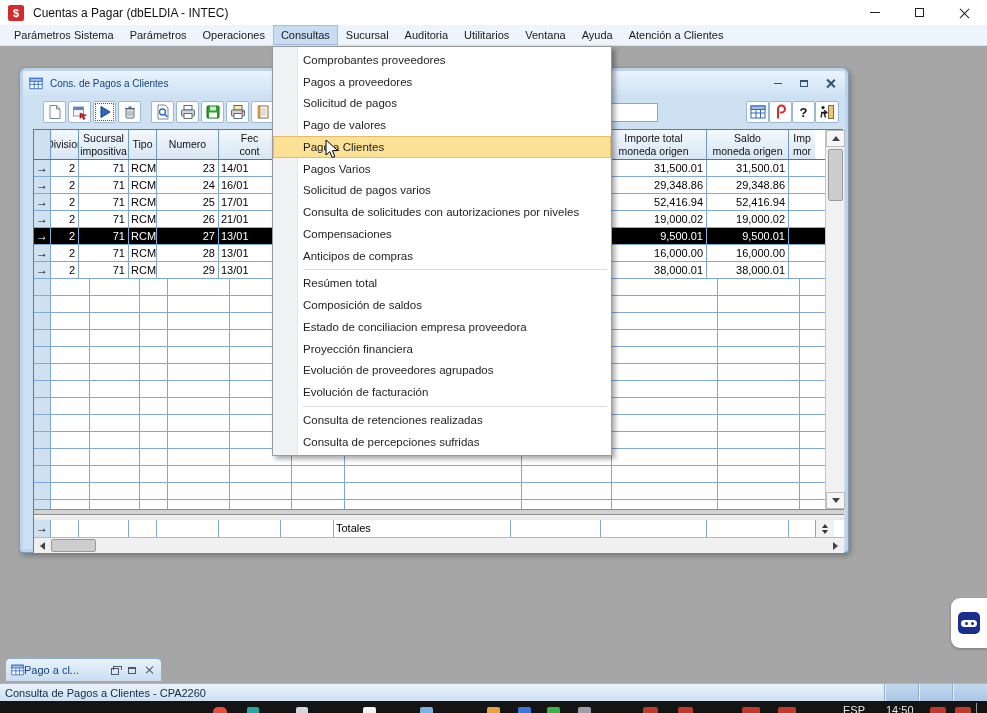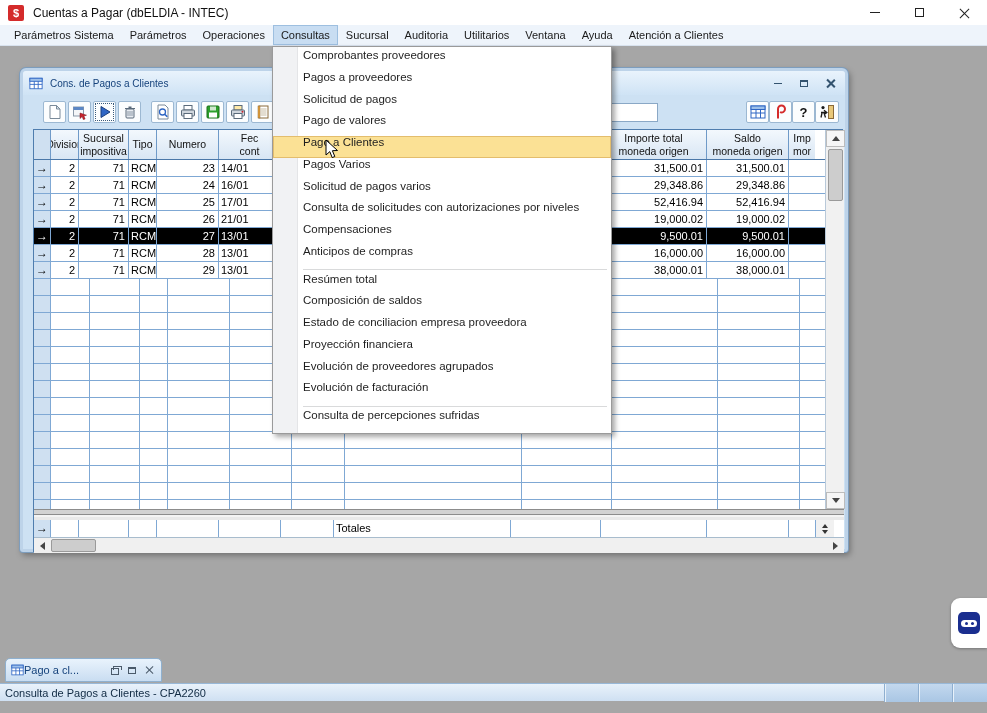--- a/index.html
+++ b/index.html
@@ -82,21 +82,21 @@
   .sp-up{width:0;height:0;border-left:3px solid transparent;border-right:3px solid transparent;border-bottom:4px solid #333}
   .sp-dn{width:0;height:0;border-left:3px solid transparent;border-right:3px solid transparent;border-top:4px solid #333}
 
   .hscroll { position:absolute; left:0; top:407px; width:810px; height:16px; background:#f0f0f0; border-top:1px solid #a8bccd; }
   .hs-left { position:absolute; left:0; top:0; width:17px; height:15px; display:flex; align-items:center; justify-content:center; }
   .hs-right { position:absolute; right:0; top:0; width:17px; height:15px; display:flex; align-items:center; justify-content:center; }
   .hthumb { position:absolute; left:17px; top:1px; width:45px; height:13px; background:#cdcdcd; border:1px solid #9a9a9a; border-radius:2px; }
 
   
   .dropdown { position:absolute; left:272px; top:46px; width:340px; z-index:5; background:linear-gradient(to right,#f1f2f4 0 24px,#e4e5e7 24px 25px,#fff 25px); border:1px solid #9a9a9a; box-shadow:3px 3px 5px rgba(0,0,0,.35); padding:2px 0; }
-  .dd-item { height:21.75px; display:flex; align-items:flex-start; padding-left:30px; font-size:11.5px; color:#1e1e1e; white-space:nowrap; }
+  .dd-item { height:21.75px; display:flex; align-items:center; padding-left:30px; font-size:11.5px; color:#1e1e1e; white-space:nowrap; }
   .dd-item.highlighted { background:#fbe195; box-shadow:0 0 0 1px #e3bd6d inset; }
   .dd-sep { height:6px; display:flex; align-items:center; padding-left:30px; }
   .dd-sep::after { content:""; flex:1; height:1px; background:#d9dadb; margin-right:4px; }
 
   
   .cursor { position:absolute; left:325px; top:139px; z-index:9; }
 
   
   .min-window { position:absolute; left:5px; top:612px; width:157px; height:24px; background:linear-gradient(#e9f3fc,#c9ddf1); border:1px solid #8fb0cf; border-radius:5px 5px 0 0; display:flex; align-items:center; z-index:1; }
   .mw-title { margin-left:0; font-size:11px; color:#15427b; flex:1; overflow:hidden; white-space:nowrap; }
@@ -594,34 +594,57 @@
 
       <div class="dd-item">
         <span>Evolución de facturación</span>
       </div>
 
 
       <div class="dd-sep">
         <span></span>
       </div>
 
+      <div class="dd-item">
+        <span>Consulta de retenciones realizadas</span>
+      </div>
 
       <div class="dd-item">
         <span>Consulta de percepciones sufridas</span>
       </div>
 
   </div>
 
   <svg class="cursor" width="14" height="20" viewBox="0 0 14 20">
     <path d="M1,1 L1,16 L4.8,12.6 L7.2,18.6 L9.8,17.5 L7.4,11.7 L12.5,11.5 Z" fill="#fff" stroke="#000" stroke-width="1"></path>
   </svg>
 
   <div class="statusbar">
     <span class="status-text">Consulta de Pagos a Clientes - CPA2260</span>
     <div class="status-segs">
       <div class="status-seg"></div>
       <div class="status-seg"></div>
       <div class="status-seg"></div>
     </div>
   </div>
 
+  <div class="taskbar">
+    <div class="tb-sliver" style="left:213px;width:14px;background:#e84b3c;border-radius:7px"></div>
+    <div class="tb-sliver" style="left:247px;width:12px;background:#2aa7a0"></div>
+    <div class="tb-sliver" style="left:296px;width:12px;background:#d0d6dc"></div>
+    <div class="tb-sliver" style="left:363px;width:13px;background:#f2f2f2"></div>
+    <div class="tb-sliver" style="left:420px;width:13px;background:#7ab3e0"></div>
+    <div class="tb-sliver" style="left:487px;width:13px;background:#e8a33d"></div>
+    <div class="tb-sliver" style="left:518px;width:13px;background:#3c78d8"></div>
+    <div class="tb-sliver" style="left:547px;width:13px;background:#3fae49"></div>
+    <div class="tb-sliver" style="left:578px;width:13px;background:#9aa0a6"></div>
+    <div class="tb-sliver" style="left:643px;width:15px;background:#c0392b"></div>
+    <div class="tb-sliver" style="left:678px;width:15px;background:#c0392b"></div>
+    <div class="tb-sliver" style="left:742px;width:18px;background:#c0392b"></div>
+    <div class="tb-sliver" style="left:778px;width:18px;background:#c0392b"></div>
+    <span class="tb-text" style="left:843px">ESP</span>
+    <span class="tb-text" style="left:886px">14:50</span>
+    <div class="tb-sepline"></div>
+    <div class="tb-sliver" style="left:930px;width:16px;background:#c0392b"></div>
+    <div class="tb-sliver" style="left:955px;width:16px;background:#c0392b"></div>
+  </div>
 
 </div>
 
 </body></html>

